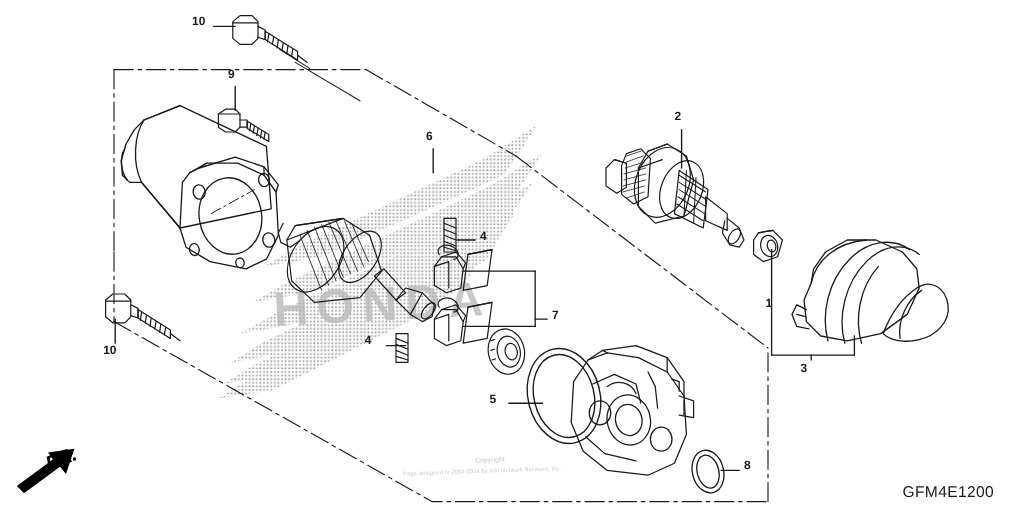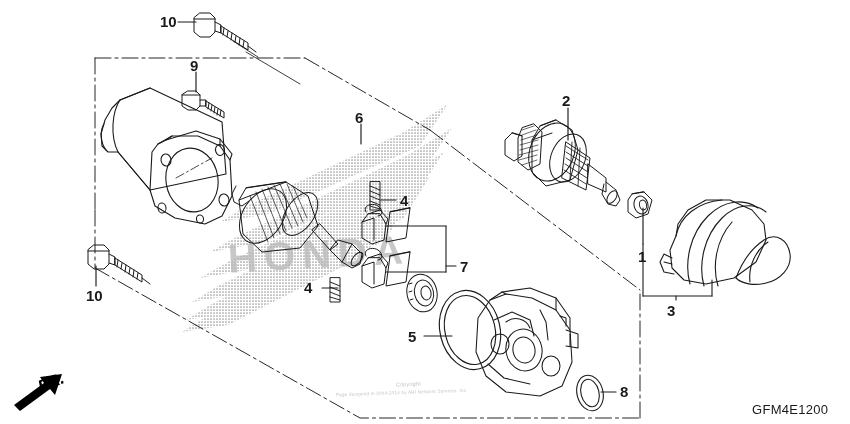--- a/index.html
+++ b/index.html
@@ -1,21 +1,21 @@
 <!DOCTYPE html>
 <html><head>
 <meta charset="utf-8">
 <style>
   html,body{margin:0;padding:0;background:#ffffff;}
   body{width:850px;height:424px;overflow:hidden;
        font-family:"Liberation Sans",sans-serif;color:#000;}
   #stage{position:relative;width:850px;height:424px;background:#fff;}
   svg.layer{position:absolute;left:0;top:0;width:850px;height:424px;}
   .lbl{position:absolute;font-family:"Liberation Sans",sans-serif;
-       font-size:15px;font-weight:700;color:#1a1a1a;line-height:1;
+       font-size:10px;font-weight:700;color:#1a1a1a;line-height:1;
        letter-spacing:0px;white-space:nowrap;}
   .code{position:absolute;font-family:"Liberation Sans",sans-serif;
         font-size:13px;font-weight:400;color:#1a1a1a;letter-spacing:.3px;}
   .fr{position:absolute;font-family:"Liberation Sans",sans-serif;
       font-size:17px;font-weight:900;font-style:italic;color:#000;
       transform:rotate(-22deg);letter-spacing:-.5px;}
   .wm{position:absolute;font-family:"Liberation Sans",sans-serif;
       color:#b9b9b9;white-space:nowrap;}
   .wm-honda{font-size:40px;font-weight:900;letter-spacing:7px;
             transform:rotate(-3deg);opacity:.78;}

